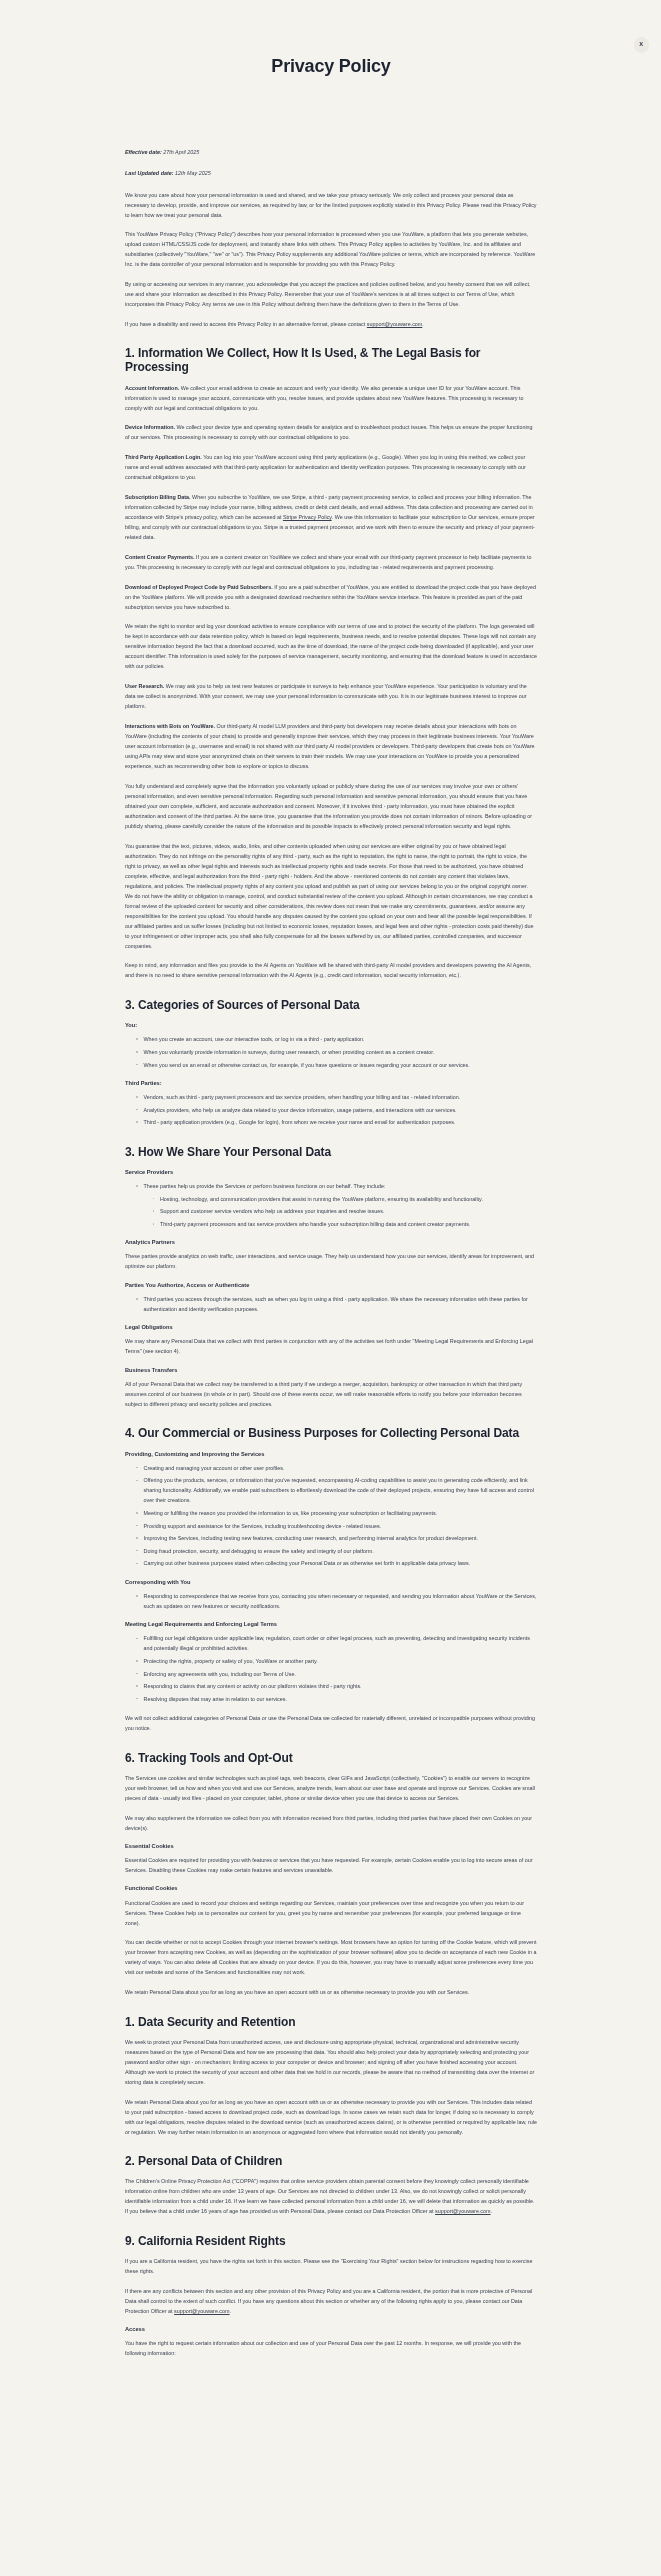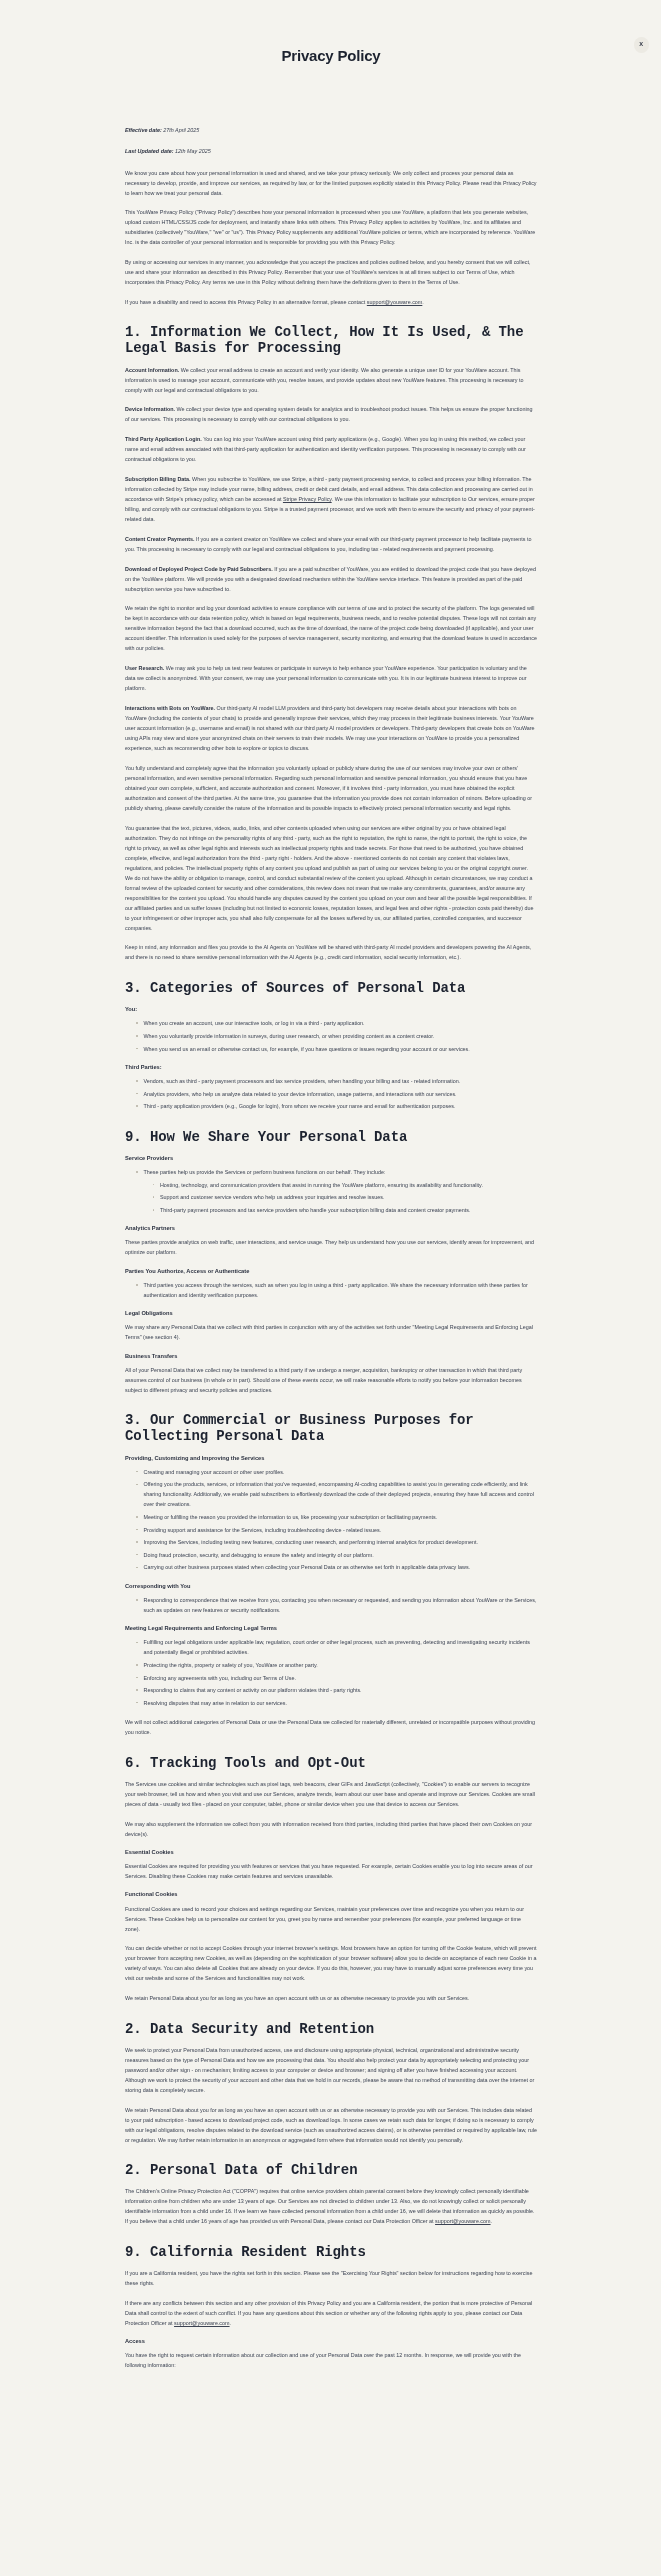--- a/index.html
+++ b/index.html
@@ -28,25 +28,25 @@
     font-size: 5.7px;
     font-weight: 700;
     line-height: 15.5px;
     text-align: center;
     cursor: pointer;
     padding: 0;
     font-family: "Liberation Sans", sans-serif;
   }
   .doc-title {
     text-align: center;
-    font-size: 15px;
+    font-size: 18px;
     font-weight: 700;
     color: #1d2330;
     letter-spacing: -0.2px;
-    margin: 8px;
+    margin: 17px;
     padding: 39px 0 0 0;
   }
   .page {
     width: 412px;
     margin: 0 auto;
     padding: 54px 0 31px 0;
   }
   .meta-line {
     font-size: 5.4px;
     line-height: 1.75;
@@ -66,26 +66,25 @@
     line-height: 1.85;
     margin: 0 0 9.8px 0;
     color: #3b4252;
     text-align: left;
   }
   p.body b, .lead {
     font-weight: 700;
     color: #2b3140;
   }
   h2.sec {
-    font-size: 14px;
+    font-size: 12px;
     font-weight: 700;
     color: #1d2330;
     margin: 17.5px 0 8.2px 0;
     letter-spacing: -0.1px;
-    font-family: Liberation Mono, monospace;
   }
   h3.sub {
     font-size: 5.7px;
     font-weight: 700;
     color: #2b3140;
     margin: 10.3px 0 6.2px 0;
   }
   ul.bul {
     margin: 0 0 9.3px 0;
     padding-left: 11.3px;
@@ -157,21 +156,21 @@
     <li>When you voluntarily provide information in surveys, during user research, or when providing content as a content creator.</li>
     <li>When you send us an email or otherwise contact us, for example, if you have questions or issues regarding your account or our services.</li>
   </ul>
   <h3 class="sub">Third Parties:</h3>
   <ul class="bul">
     <li>Vendors, such as third - party payment processors and tax service providers, when handling your billing and tax - related information.</li>
     <li>Analytics providers, who help us analyze data related to your device information, usage patterns, and interactions with our services.</li>
     <li>Third - party application providers (e.g., Google for login), from whom we receive your name and email for authentication purposes.</li>
   </ul>
 
-  <h2 class="sec">9. How We Share Your Personal Data</h2>
+  <h2 class="sec">3. How We Share Your Personal Data</h2>
   <h3 class="sub">Service Providers</h3>
   <ul class="bul">
     <li>
       <span>These parties help us provide the Services or perform business functions on our behalf. They include:</span>
       <ul class="bul">
         <li>Hosting, technology, and communication providers that assist in running the YouWare platform, ensuring its availability and functionality.</li>
         <li>Support and customer service vendors who help us address your inquiries and resolve issues.</li>
         <li>Third-party payment processors and tax service providers who handle your subscription billing data and content creator payments.</li>
       </ul>
     </li>
@@ -180,21 +179,21 @@
   <p class="body">These parties provide analytics on web traffic, user interactions, and service usage. They help us understand how you use our services, identify areas for improvement, and optimize our platform.</p>
   <h3 class="sub">Parties You Authorize, Access or Authenticate</h3>
   <ul class="bul">
     <li>Third parties you access through the services, such as when you log in using a third - party application. We share the necessary information with these parties for authentication and identity verification purposes.</li>
   </ul>
   <h3 class="sub">Legal Obligations</h3>
   <p class="body">We may share any Personal Data that we collect with third parties in conjunction with any of the activities set forth under "Meeting Legal Requirements and Enforcing Legal Terms" (see section 4).</p>
   <h3 class="sub">Business Transfers</h3>
   <p class="body">All of your Personal Data that we collect may be transferred to a third party if we undergo a merger, acquisition, bankruptcy or other transaction in which that third party assumes control of our business (in whole or in part). Should one of these events occur, we will make reasonable efforts to notify you before your information becomes subject to different privacy and security policies and practices.</p>
 
-  <h2 class="sec">3. Our Commercial or Business Purposes for Collecting Personal Data</h2>
+  <h2 class="sec">4. Our Commercial or Business Purposes for Collecting Personal Data</h2>
   <h3 class="sub">Providing, Customizing and Improving the Services</h3>
   <ul class="bul">
     <li>Creating and managing your account or other user profiles.</li>
     <li>Offering you the products, services, or information that you've requested, encompassing AI-coding capabilities to assist you in generating code efficiently, and link sharing functionality. Additionally, we enable paid subscribers to effortlessly download the code of their deployed projects, ensuring they have full access and control over their creations.</li>
     <li>Meeting or fulfilling the reason you provided the information to us, like processing your subscription or facilitating payments.</li>
     <li>Providing support and assistance for the Services, including troubleshooting device - related issues.</li>
     <li>Improving the Services, including testing new features, conducting user research, and performing internal analytics for product development.</li>
     <li>Doing fraud protection, security, and debugging to ensure the safety and integrity of our platform.</li>
     <li>Carrying out other business purposes stated when collecting your Personal Data or as otherwise set forth in applicable data privacy laws.</li>
   </ul>
@@ -215,21 +214,21 @@
   <h2 class="sec">6. Tracking Tools and Opt-Out</h2>
   <p class="body">The Services use cookies and similar technologies such as pixel tags, web beacons, clear GIFs and JavaScript (collectively, "Cookies") to enable our servers to recognize your web browser, tell us how and when you visit and use our Services, analyze trends, learn about our user base and operate and improve our Services. Cookies are small pieces of data - usually text files - placed on your computer, tablet, phone or similar device when you use that device to access our Services.</p>
   <p class="body">We may also supplement the information we collect from you with information received from third parties, including third parties that have placed their own Cookies on your device(s).</p>
   <h3 class="sub">Essential Cookies</h3>
   <p class="body">Essential Cookies are required for providing you with features or services that you have requested. For example, certain Cookies enable you to log into secure areas of our Services. Disabling these Cookies may make certain features and services unavailable.</p>
   <h3 class="sub">Functional Cookies</h3>
   <p class="body">Functional Cookies are used to record your choices and settings regarding our Services, maintain your preferences over time and recognize you when you return to our Services. These Cookies help us to personalize our content for you, greet you by name and remember your preferences (for example, your preferred language or time zone).</p>
   <p class="body">You can decide whether or not to accept Cookies through your internet browser's settings. Most browsers have an option for turning off the Cookie feature, which will prevent your browser from accepting new Cookies, as well as (depending on the sophistication of your browser software) allow you to decide on acceptance of each new Cookie in a variety of ways. You can also delete all Cookies that are already on your device. If you do this, however, you may have to manually adjust some preferences every time you visit our website and some of the Services and functionalities may not work.</p>
   <p class="body">We retain Personal Data about you for as long as you have an open account with us or as otherwise necessary to provide you with our Services.</p>
 
-  <h2 class="sec">2. Data Security and Retention</h2>
+  <h2 class="sec">1. Data Security and Retention</h2>
   <p class="body">We seek to protect your Personal Data from unauthorized access, use and disclosure using appropriate physical, technical, organizational and administrative security measures based on the type of Personal Data and how we are processing that data. You should also help protect your data by appropriately selecting and protecting your password and/or other sign - on mechanism; limiting access to your computer or device and browser; and signing off after you have finished accessing your account. Although we work to protect the security of your account and other data that we hold in our records, please be aware that no method of transmitting data over the internet or storing data is completely secure.</p>
   <p class="body">We retain Personal Data about you for as long as you have an open account with us or as otherwise necessary to provide you with our Services. This includes data related to your paid subscription - based access to download project code, such as download logs. In some cases we retain such data for longer, if doing so is necessary to comply with our legal obligations, resolve disputes related to the download service (such as unauthorized access claims), or is otherwise permitted or required by applicable law, rule or regulation. We may further retain information in an anonymous or aggregated form where that information would not identify you personally.</p>
 
   <h2 class="sec">2. Personal Data of Children</h2>
   <p class="body"><span>The Children's Online Privacy Protection Act ("COPPA") requires that online service providers obtain parental consent before they knowingly collect personally identifiable information online from children who are under 13 years of age. Our Services are not directed to children under 13. Also, we do not knowingly collect or solicit personally identifiable information from a child under 16. If we learn we have collected personal information from a child under 16, we will delete that information as quickly as possible. If you believe that a child under 16 years of age has provided us with Personal Data, please contact our Data Protection Officer at </span><a class="link" href="#">support@youware.com</a><span>.</span></p>
 
   <h2 class="sec">9. California Resident Rights</h2>
   <p class="body">If you are a California resident, you have the rights set forth in this section. Please see the "Exercising Your Rights" section below for instructions regarding how to exercise these rights.</p>
   <p class="body"><span>If there are any conflicts between this section and any other provision of this Privacy Policy and you are a California resident, the portion that is more protective of Personal Data shall control to the extent of such conflict. If you have any questions about this section or whether any of the following rights apply to you, please contact our Data Protection Officer at </span><a class="link" href="#">support@youware.com</a><span>.</span></p>
   <h3 class="sub">Access</h3>

